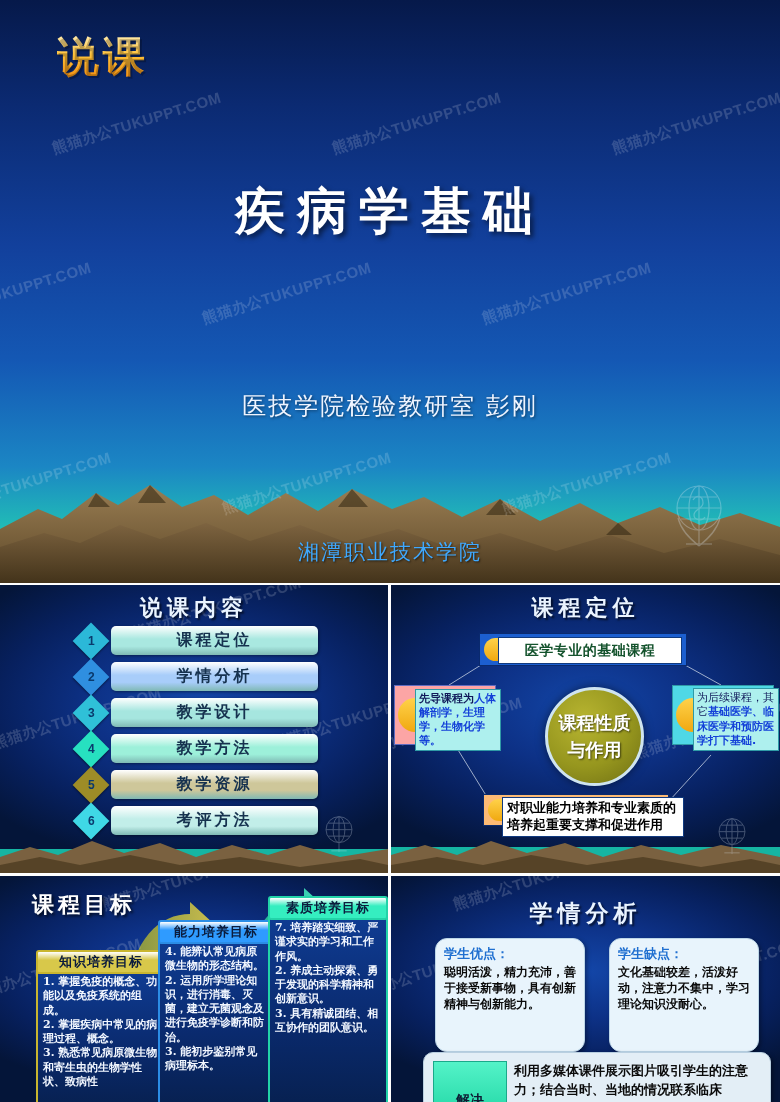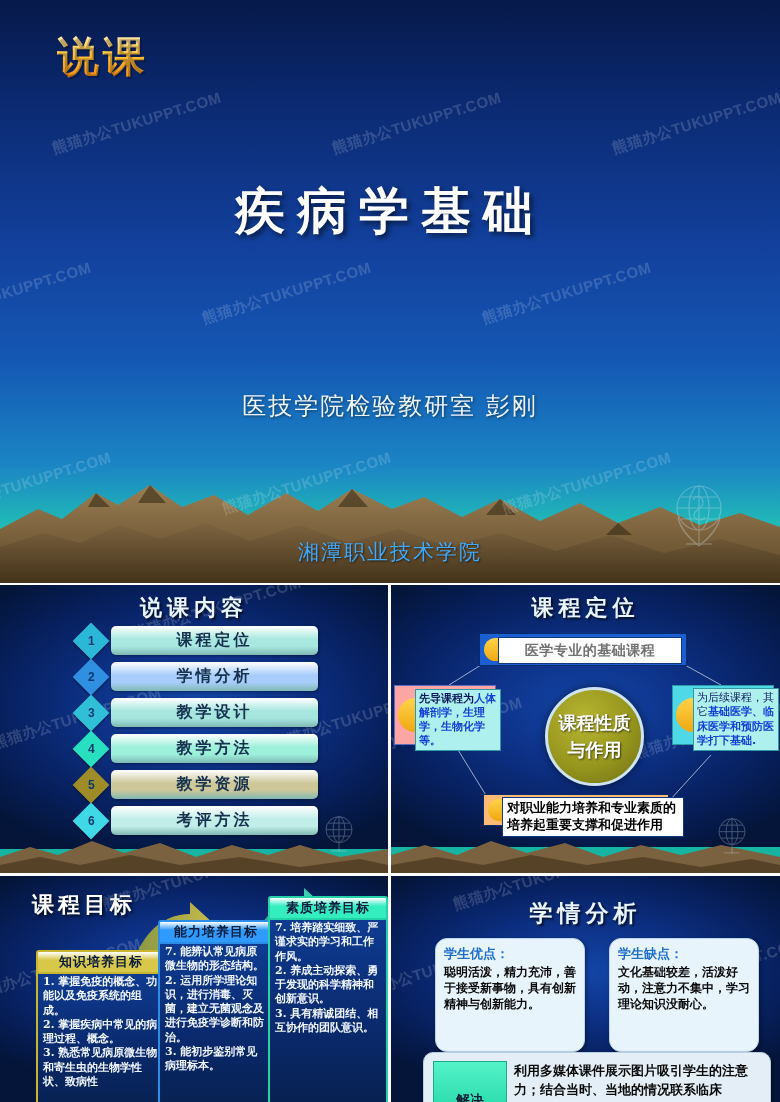--- a/index.html
+++ b/index.html
@@ -72,21 +72,21 @@
 
   
   #slide3{left:391px;top:585px;width:389px;height:288px;}
   #slide3 .s-title{top:8px;font-size:22px;letter-spacing:5px;}
   .cd-top{position:absolute;left:88px;top:48px;width:206px;height:31px;background:#1c5fd0;
      border:1px solid #0a2a6e;}
   .cd-top .pill{position:absolute;left:4px;top:4px;width:170px;height:23px;border-radius:12px;
      background:linear-gradient(180deg,#ffd24a,#f0a810);}
   .cd-top .txt{position:absolute;left:18px;top:3px;right:4px;height:25px;background:#ffffff;
      border:1px solid #103a80;display:flex;align-items:center;justify-content:center;
-     font-size:14px;font-weight:700;color:#737373;letter-spacing:.5px;
+     font-size:14px;font-weight:700;color:#14532d;letter-spacing:.5px;
      font-family:"DejaVu Sans",sans-serif;}
   .cd-circle{position:absolute;left:154px;top:102px;width:93px;height:93px;border-radius:50%;
      background:radial-gradient(circle at 38% 32%,#b8b531 0%,#96961e 55%,#6e6e14 100%);
      border:3px solid #cfe4ef;box-shadow:0 0 10px rgba(0,0,0,.5);
      display:flex;flex-direction:column;align-items:center;justify-content:center;
      color:#fff;font-size:18px;line-height:1.45;font-weight:700;
      font-family:"DejaVu Serif",serif;text-shadow:1px 1px 2px rgba(0,0,0,.6);}
   .cd-left{position:absolute;left:3px;top:100px;width:100px;height:58px;background:#fca5a5;
      border:1px solid #5f6bbf;}
   .cd-left .pill{position:absolute;left:3px;top:12px;width:60px;height:34px;border-radius:17px;
@@ -370,21 +370,21 @@
             <div>1. 掌握免疫的概念、功能以及免疫系统的组成。</div>
             <div>2. 掌握疾病中常见的病理过程、概念。</div>
             <div>3. 熟悉常见病原微生物和寄生虫的生物学性状、致病性</div>
           </div>
         </div>
         <div class="goalbox" style="left: 158px; top: 62px; width: 112px; height: 170px; border-color: rgb(43, 141, 230);">
           <div class="hd" style="background: linear-gradient(rgb(255, 255, 255) 0%, rgb(47, 155, 255) 40%, rgb(47, 155, 255) 100%); border-color: rgb(43, 141, 230);">
             <span>能力培养目标</span>
           </div>
           <div class="bd">
-            <div>7. 能辨认常见病原微生物的形态结构。</div>
+            <div>4. 能辨认常见病原微生物的形态结构。</div>
             <div>2. 运用所学理论知识，进行消毒、灭菌，建立无菌观念及进行免疫学诊断和防治。</div>
             <div>3. 能初步鉴别常见病理标本。</div>
           </div>
         </div>
         <div class="goalbox" style="left: 268px; top: 38px; width: 116px; height: 194px; border-color: rgb(34, 211, 168);">
           <div class="hd" style="background: linear-gradient(rgb(255, 255, 255) 0%, rgb(53, 238, 192) 40%, rgb(53, 238, 192) 100%); border-color: rgb(34, 211, 168);">
             <span>素质培养目标</span>
           </div>
           <div class="bd">
             <div>7. 培养踏实细致、严谨求实的学习和工作作风。</div>

